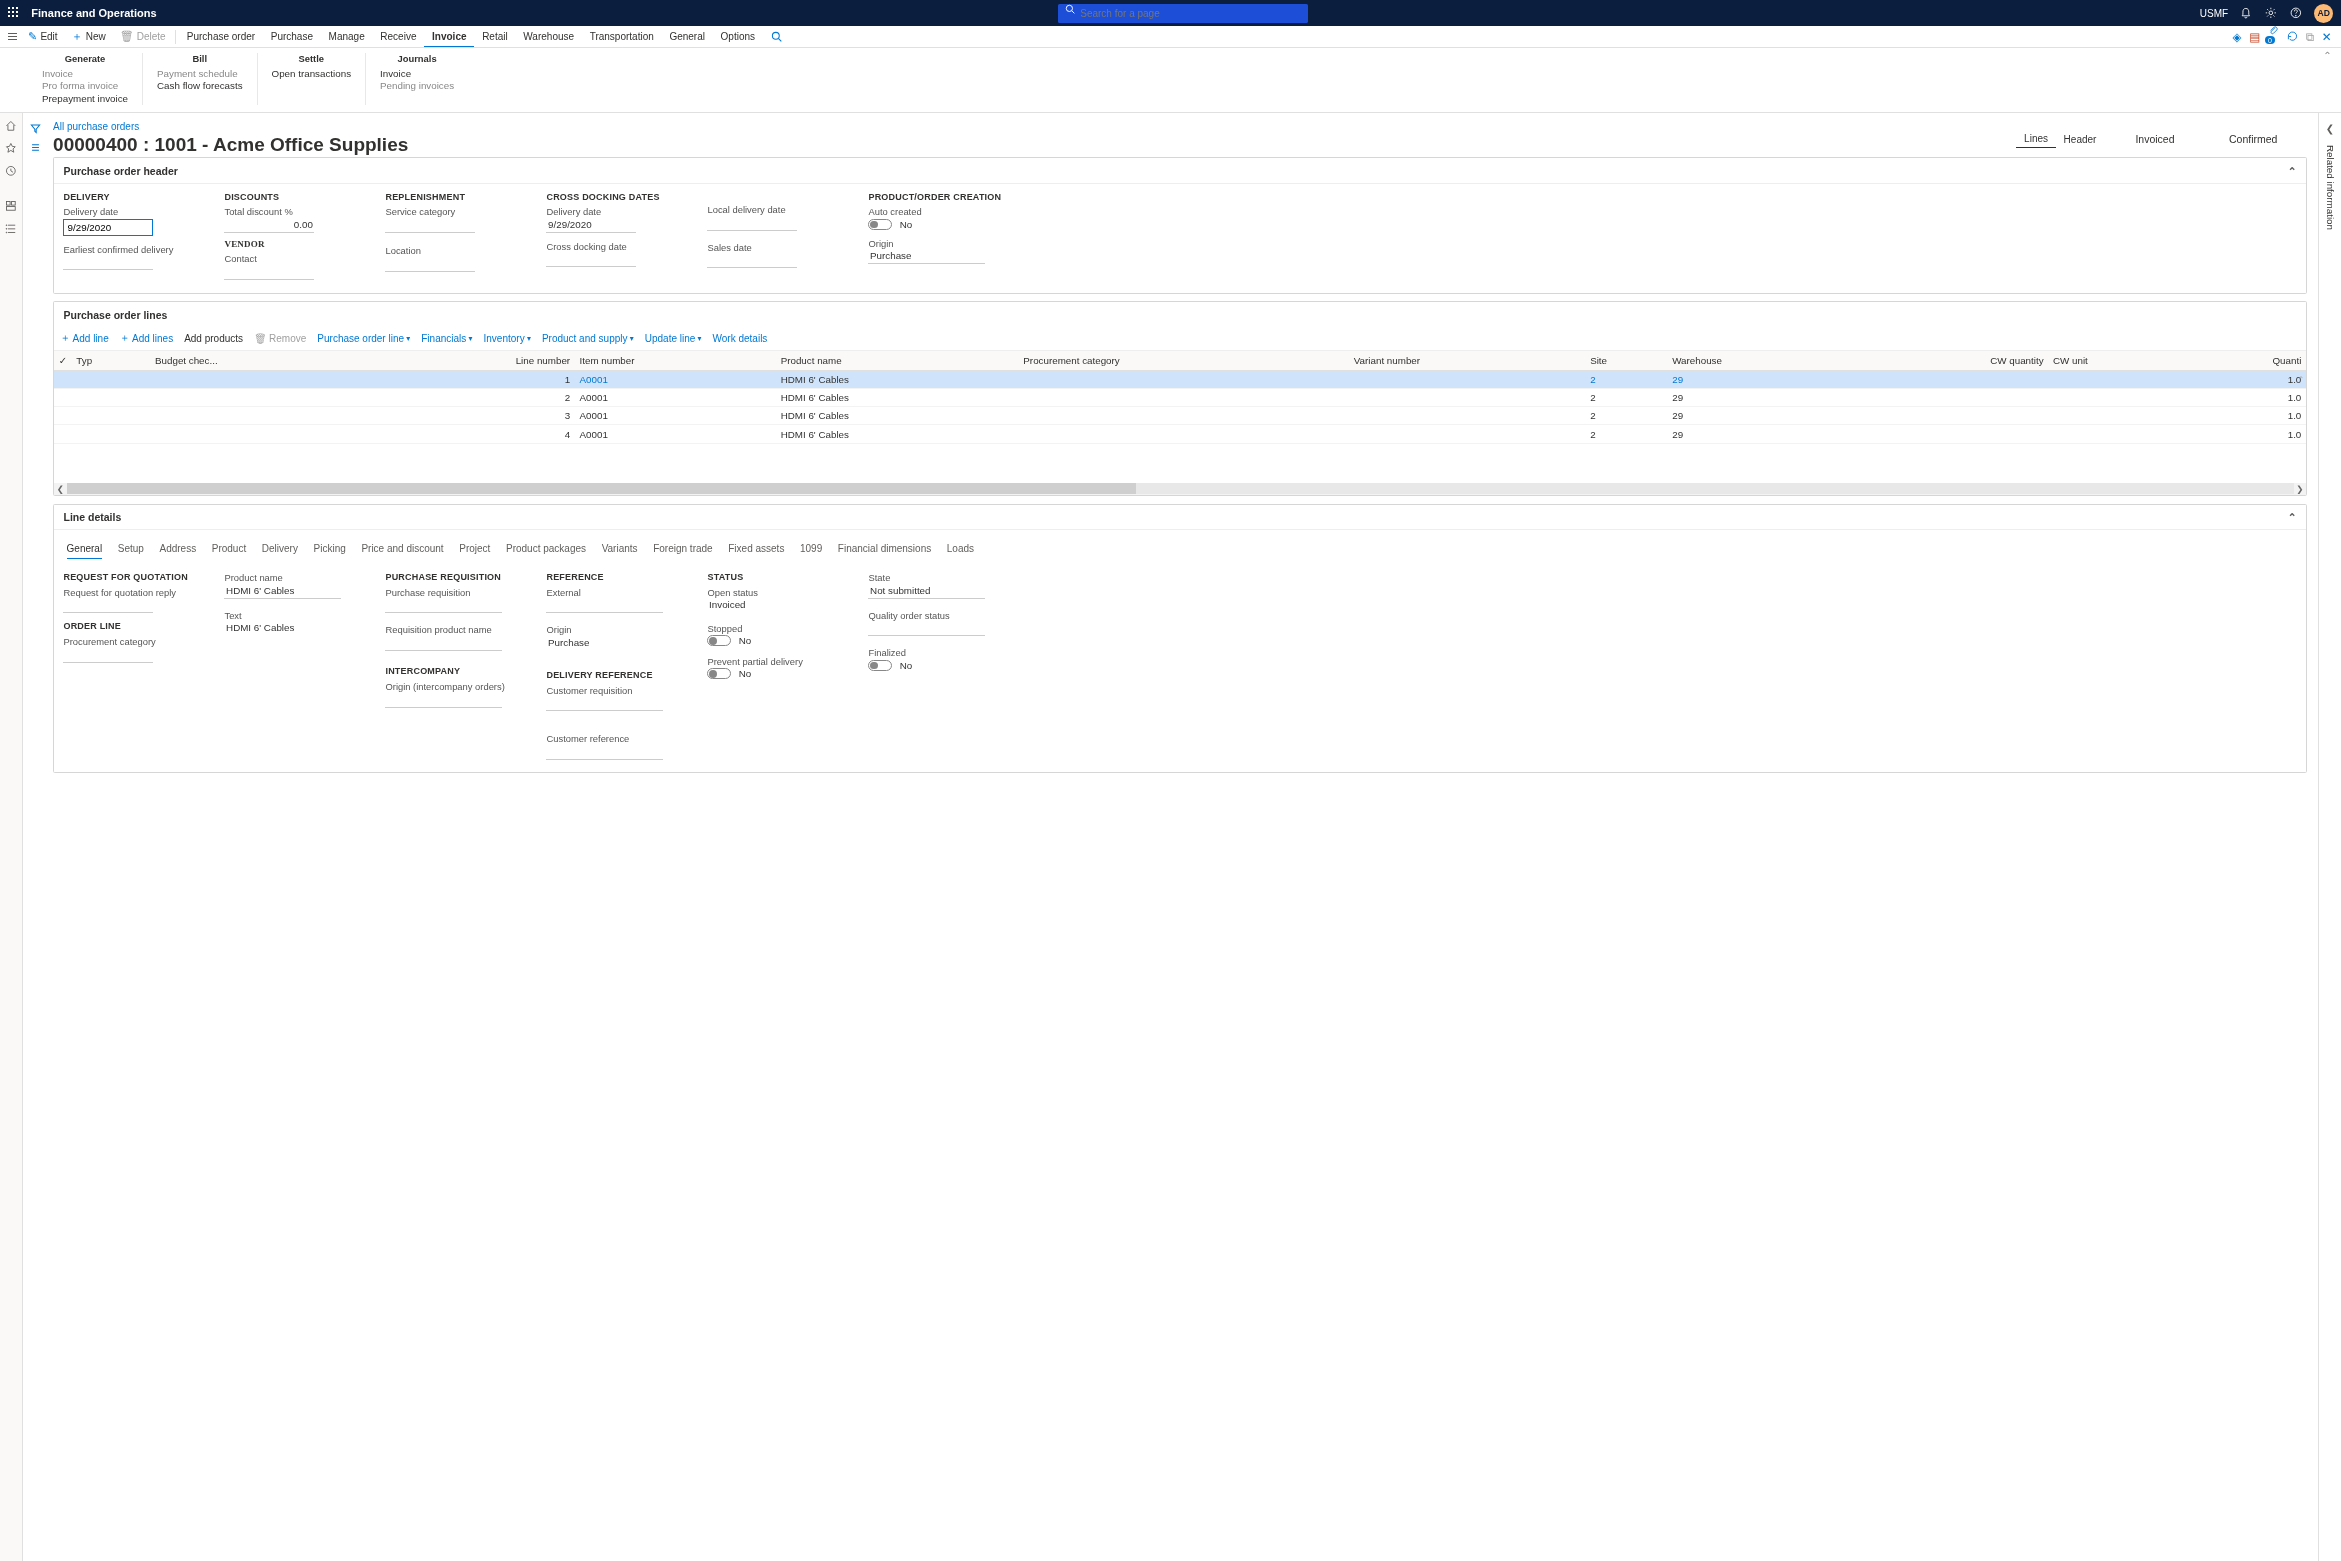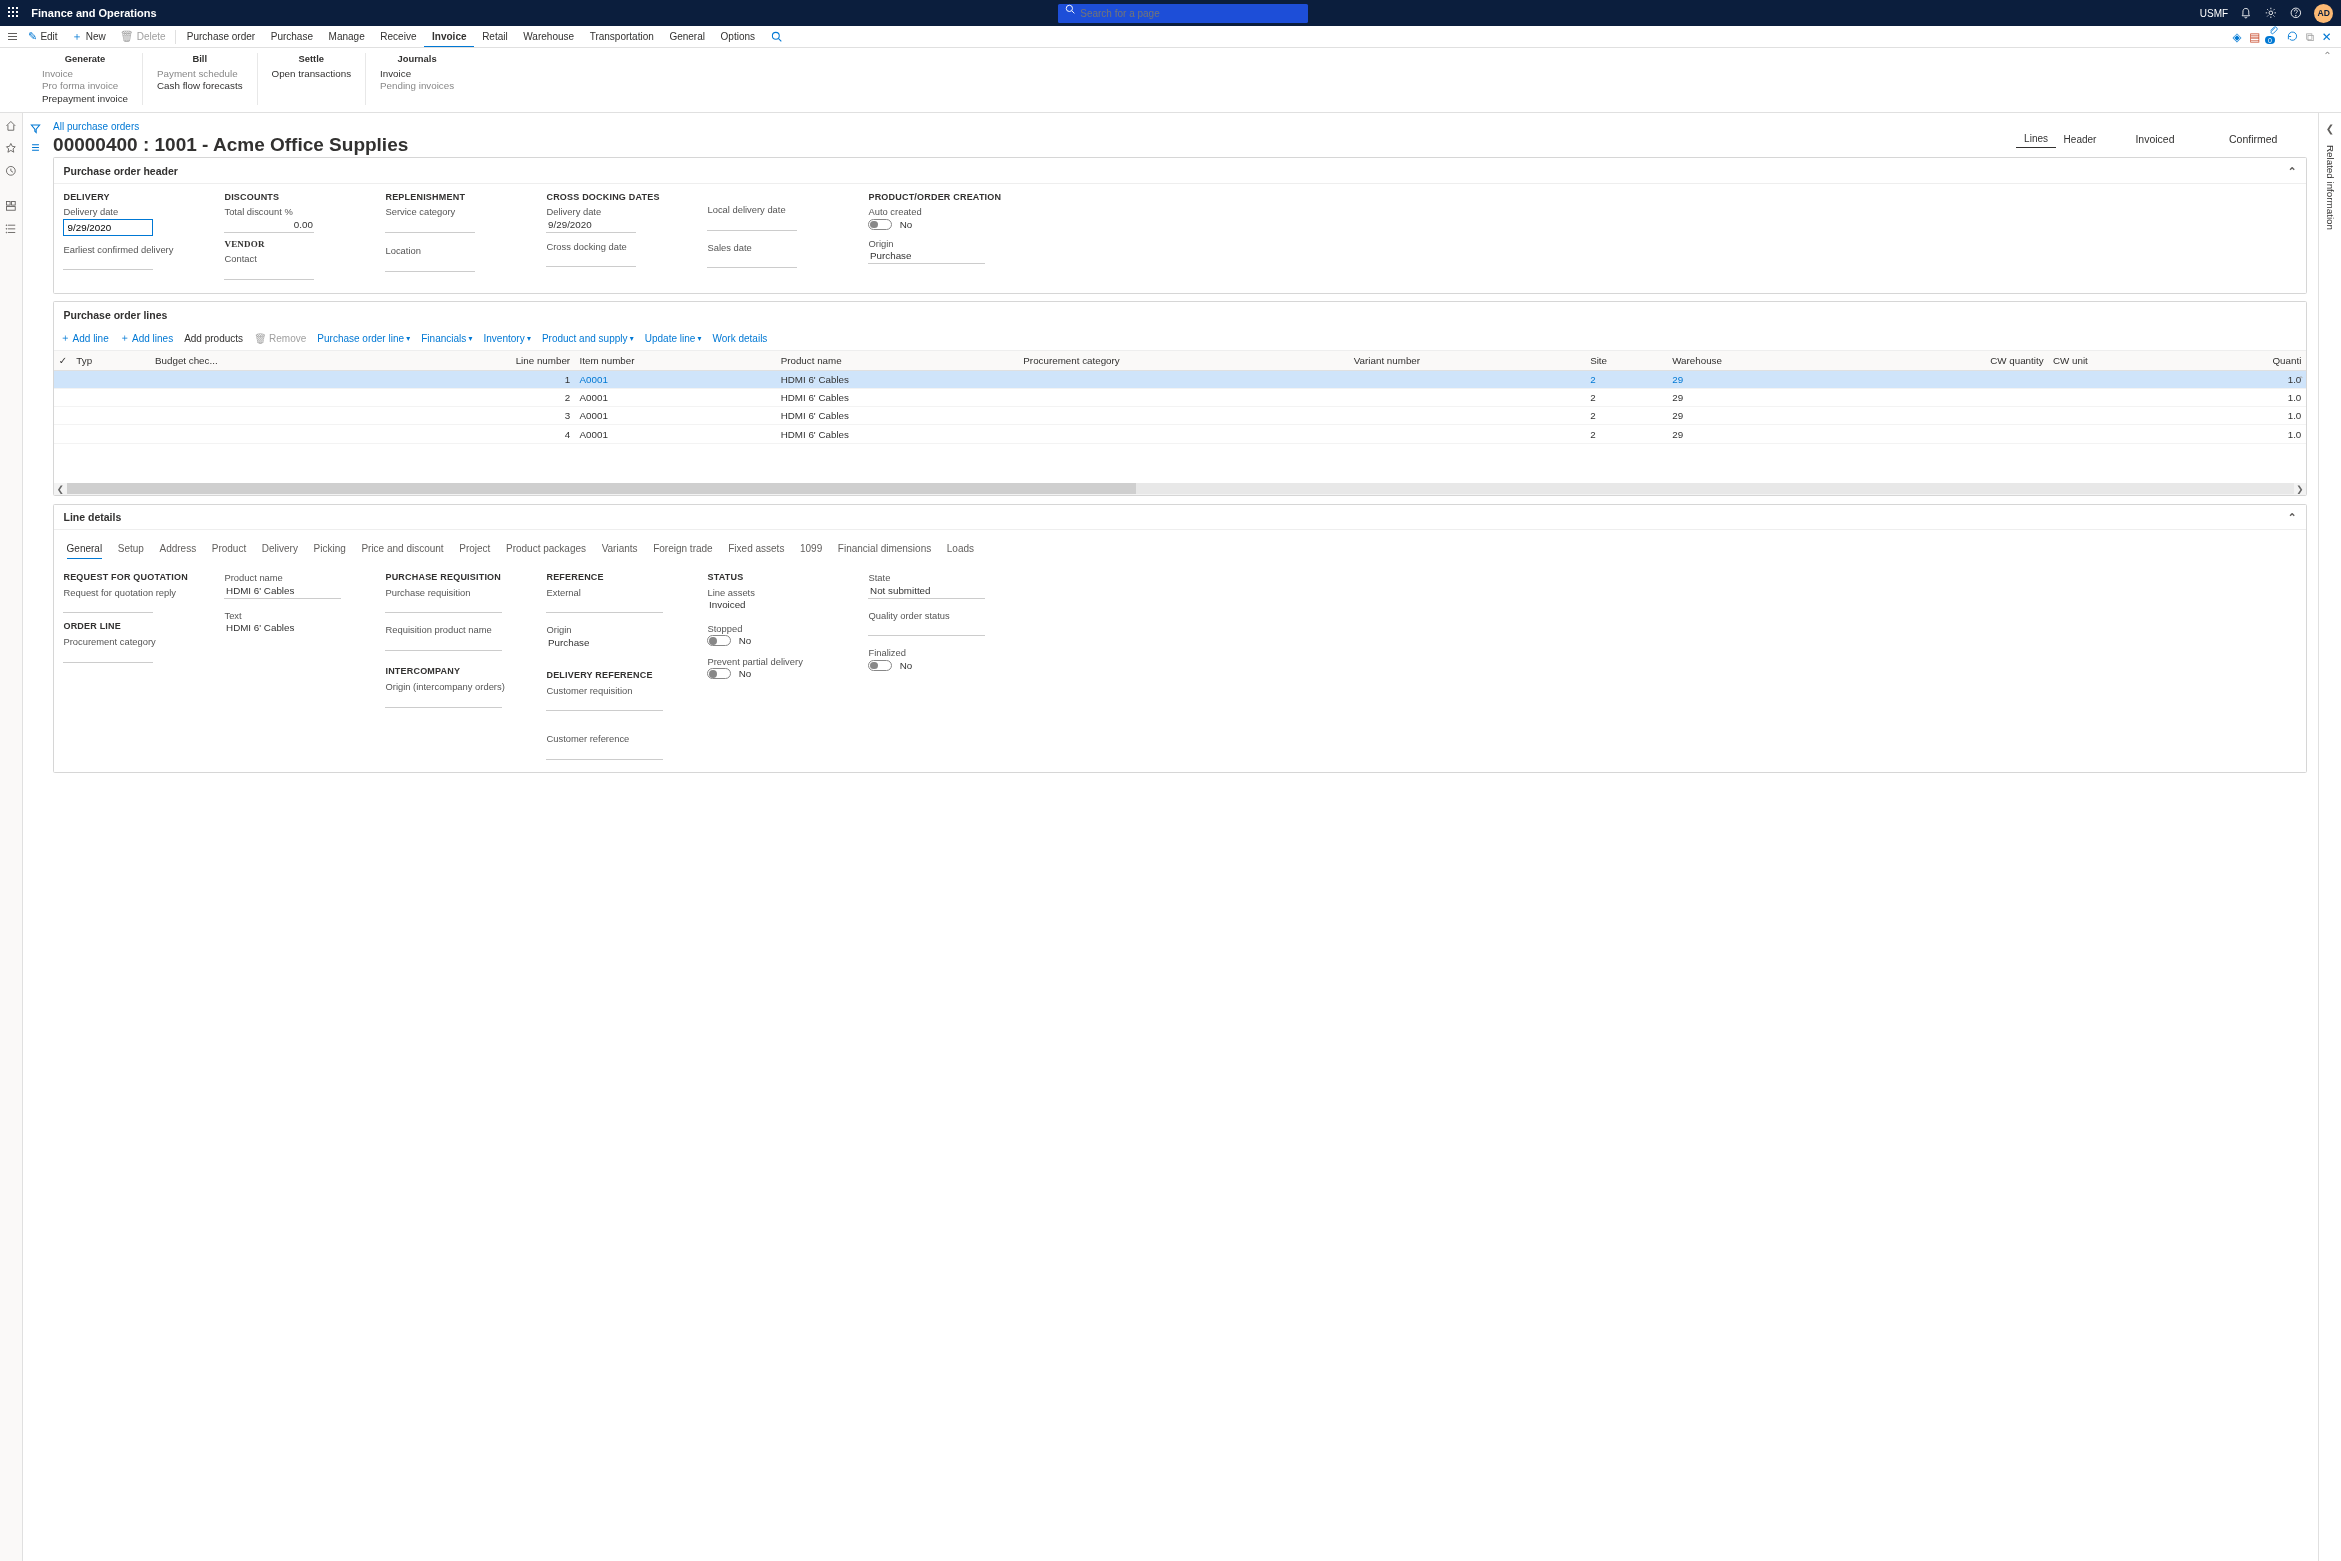--- a/index.html
+++ b/index.html
@@ -544,21 +544,21 @@
             <div class="field-label" style="margin-top:11px;">Origin</div>
             <span class="field-line" style="width:117px;border-bottom:none;">Purchase</span>
             <div class="group-head" style="margin-top:19px;">DELIVERY REFERENCE</div>
             <div class="field-label">Customer requisition</div>
             <span class="field-line" style="width:117px;"></span>
             <div class="field-label" style="margin-top:22px;">Customer reference</div>
             <span class="field-line" style="width:117px;"></span>
           </div>
           <div class="col">
             <div class="group-head">STATUS</div>
-            <div class="field-label">Line assets</div>
+            <div class="field-label">Open status</div>
             <span class="field-line" style="width:117px;border-bottom:none;">Invoiced</span>
             <div class="field-label" style="margin-top:9.4px;">Stopped</div>
             <div class="toggle-row">
               <div class="toggle"></div>
               <span class="toggle-label">No</span>
             </div>
             <div class="field-label" style="margin-top:9.4px;">Prevent partial delivery</div>
             <div class="toggle-row">
               <div class="toggle"></div>
               <span class="toggle-label">No</span>

